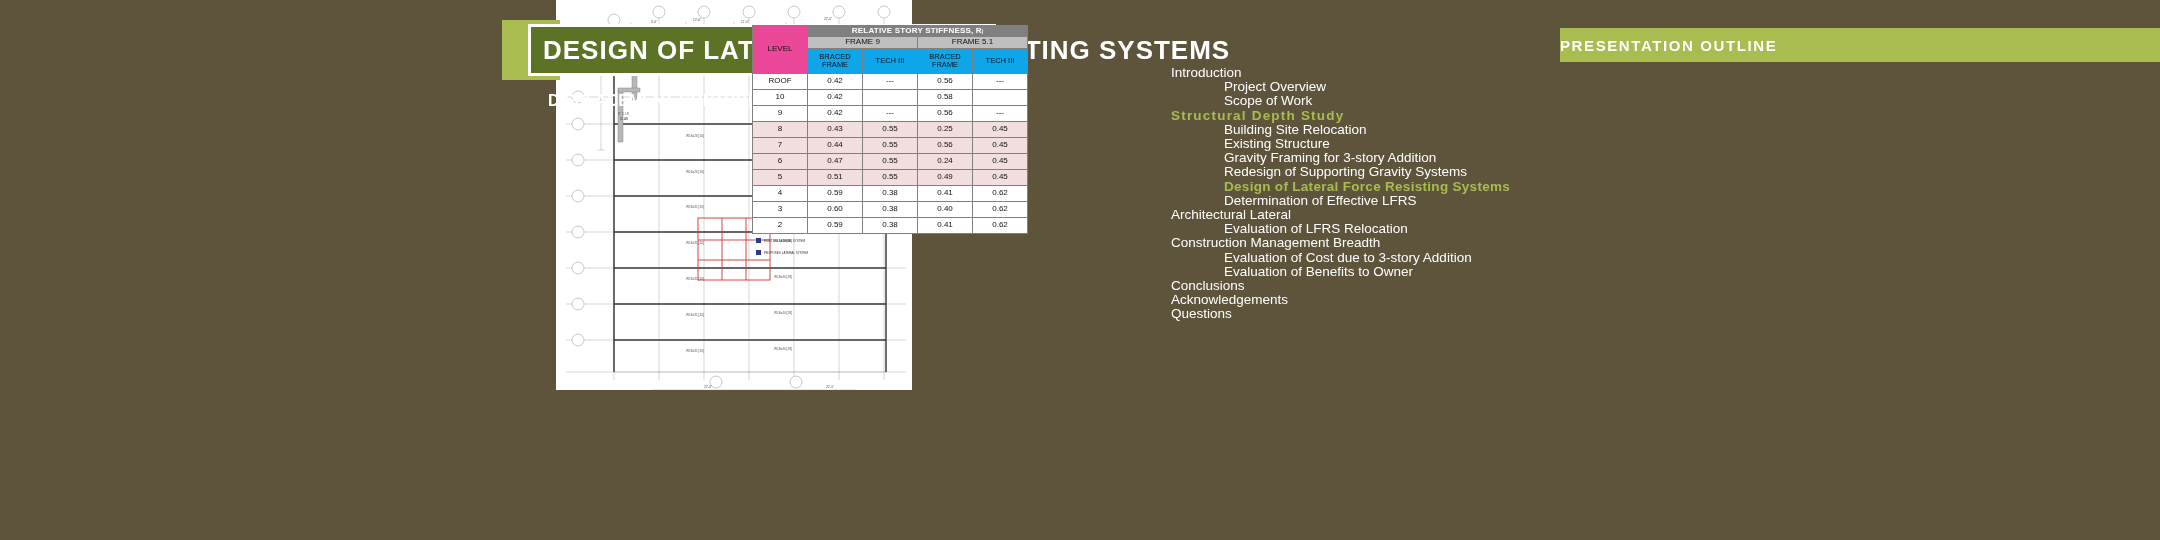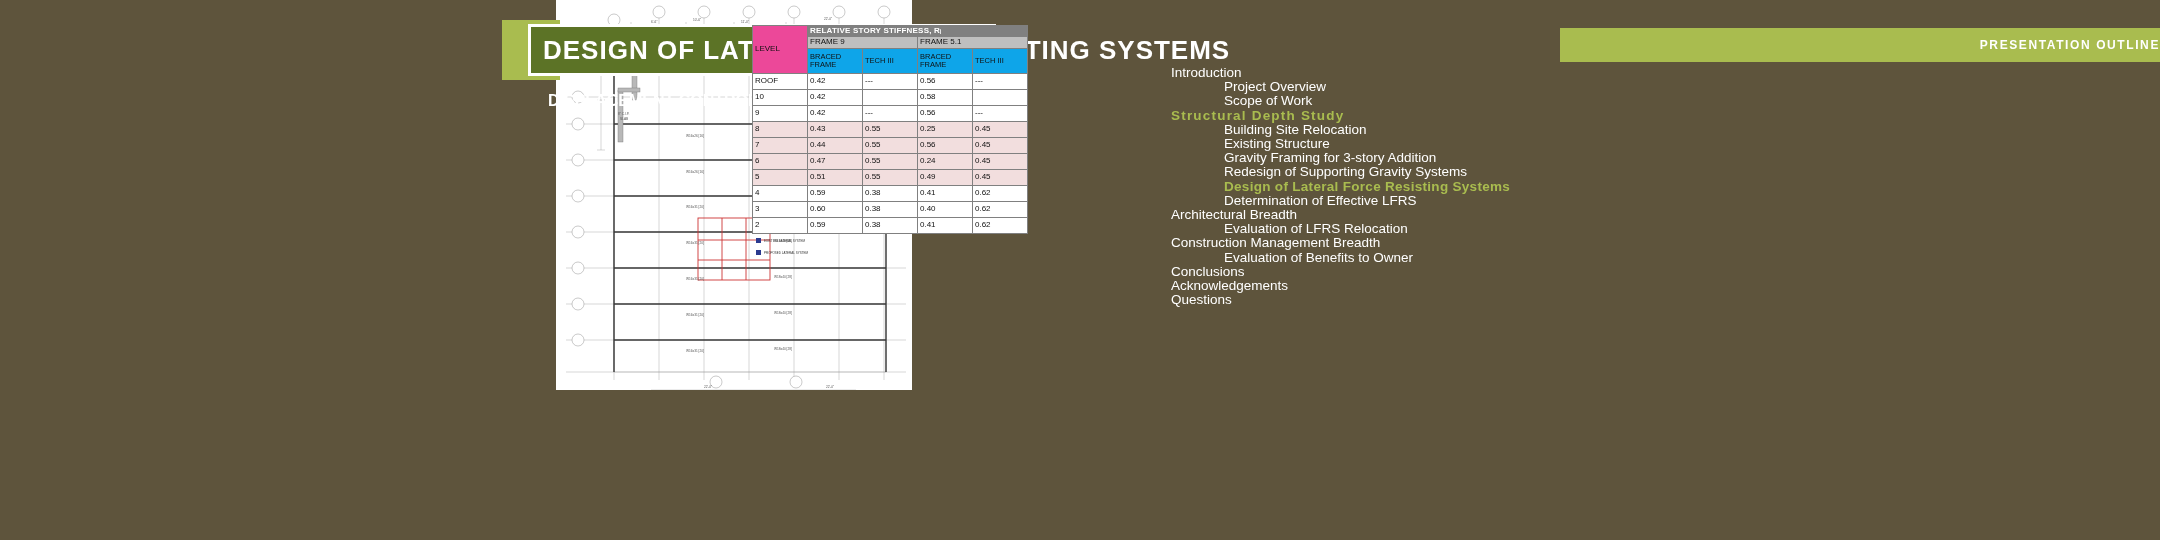--- a/index.html
+++ b/index.html
@@ -45,21 +45,21 @@
   #drawing svg{display:block;}
 
   
   #stiffness-table{
     position:absolute;left:752px;top:25px;
     border-collapse:collapse;background:#ffffff;
     font-size:8px;color:#111;
   }
   #stiffness-table td,#stiffness-table th{
     border:1px solid #808080;
-    text-align:left;vertical-align:middle;
+    text-align:center;vertical-align:middle;
     padding:1px 2px;font-weight:normal;
     font-size:8px;line-height:1.05;
   }
   #stiffness-table .h-main{
     background:#808080;color:#ffffff;font-weight:bold;font-size:8px;
     letter-spacing:.2px;
   }
   #stiffness-table .h-frame{
     background:#bfbfbf;color:#111;font-weight:normal;font-size:8px;
   }
@@ -73,22 +73,22 @@
   #stiffness-table .val{ width:50px; height:13px;}
   #stiffness-table tr.hl td{ background:#f2dede; }
   #stiffness-table tr.hl td.lvl{ background:#f2dede; }
 
   
   #outline-header{
     position:absolute;left:1560px;top:28px;width:600px;height:34px;
     background:#a9bc4f;display:flex;align-items:center;
   }
   #outline-header .oh-text{
-    color:#ffffff;font-size:12px;font-weight:bold;letter-spacing:1.6px;
-    width:100%;text-align:right;
+    color:#ffffff;font-size:15px;font-weight:bold;letter-spacing:1.6px;
+    width:100%;text-align:left;
   }
   #outline-list{
     position:absolute;left:1130px;top:66px;width:1020px;
   }
   .ol-row{ font-size:13.5px;line-height:14.2px;color:#ffffff;white-space:nowrap;margin-left:36px;}
   .ol-row.lvl0{ padding-left:5px; }
   .ol-row.lvl1{ padding-left:58px; }
   .ol-row.accent{ color:#a9bc4f;font-weight:bold;letter-spacing:1.2px; }
   .ol-row.accent2{ color:#a9bc4f;font-weight:bold;letter-spacing:.3px; }
 </style>
@@ -330,20 +330,21 @@
     <div class="ol-row lvl0">Introduction</div>
     <div class="ol-row lvl1">Project Overview</div>
     <div class="ol-row lvl1">Scope of Work</div>
     <div class="ol-row lvl0 accent">Structural Depth Study</div>
     <div class="ol-row lvl1">Building Site Relocation</div>
     <div class="ol-row lvl1">Existing Structure</div>
     <div class="ol-row lvl1">Gravity Framing for 3-story Addition</div>
     <div class="ol-row lvl1">Redesign of Supporting Gravity Systems</div>
     <div class="ol-row lvl1 accent2">Design of Lateral Force Resisting Systems</div>
     <div class="ol-row lvl1">Determination of Effective LFRS</div>
-    <div class="ol-row lvl0">Architectural Breadth</div>
+    <div class="ol-row lvl0">Architectural Lateral</div>
     <div class="ol-row lvl1">Evaluation of LFRS Relocation</div>
     <div class="ol-row lvl0">Construction Management Breadth</div>
+    <div class="ol-row lvl1">Evaluation of Cost due to 3-story Addition</div>
     <div class="ol-row lvl1">Evaluation of Benefits to Owner</div>
     <div class="ol-row lvl0">Conclusions</div>
     <div class="ol-row lvl0"> Acknowledgements</div>
     <div class="ol-row lvl0">Questions</div>
   </div>
 
 </body></html>

